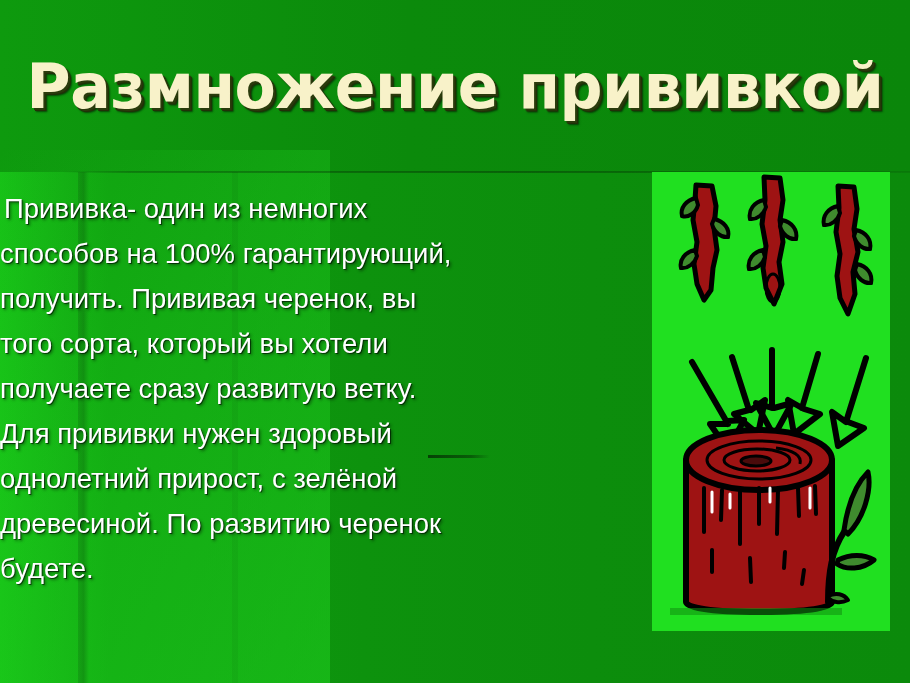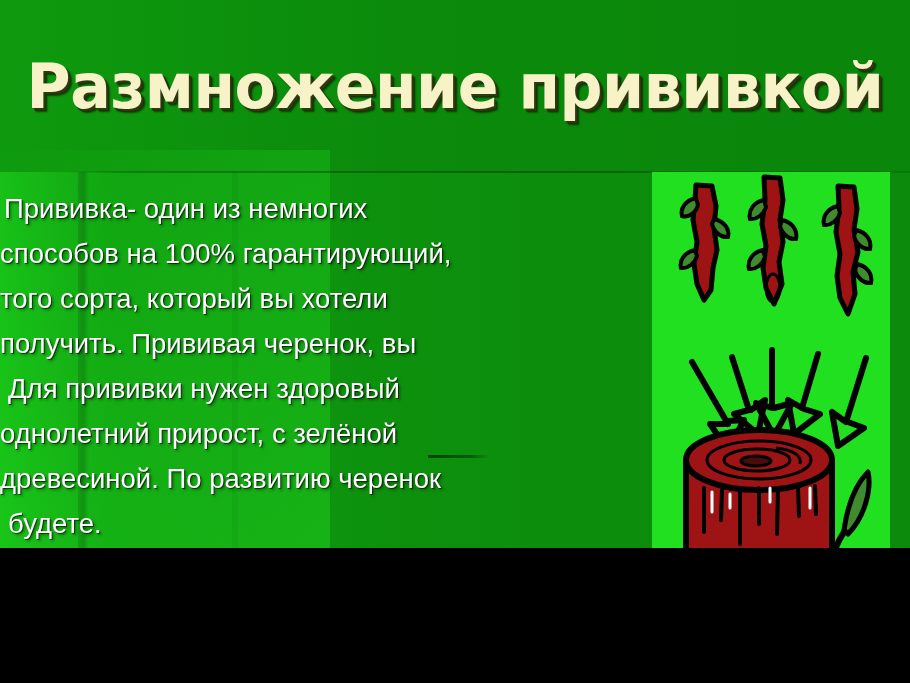--- a/index.html
+++ b/index.html
@@ -3,21 +3,21 @@
 <meta charset="utf-8">
 <style>
   html, body {
     margin: 0;
     padding: 0;
     background: #000;
   }
   #slide {
     position: relative;
     width: 910px;
-    height: 548px;
+    height: 683px;
     overflow: hidden;
     font-family: "Liberation Sans", sans-serif;
     background: #701a75;
   }
 
   
   .bg-base {
     position: absolute;
     inset: 0;
     background:
@@ -129,21 +129,21 @@
     color: #ffffff;
     font-size: 27.5px;
     line-height: 45px;
     text-shadow:
        1px 1px 0 rgba(0,0,0,0.55),
        2px 2px 3px rgba(0,0,0,0.45);
   }
   .body-text .ln { white-space: nowrap; display: block; }
   .body-text .ln.i0  { padding-left: 4px; }
   .body-text .ln.i1  { padding-left: 0; }
-  .body-text .ln.i2  { padding-left: 8px; }
+  .body-text .ln.i2  { padding-left: 0px; }
 
   
   .illus {
     position: absolute;
     left: 652px;
     top: 172px;
     width: 238px;
     height: 459px;
     background: #20e020;
     overflow: hidden;
@@ -161,22 +161,23 @@
   <div class="bg-seam"></div>
   <div class="bg-seam2"></div>
   <div class="rule-top"></div>
   <div class="rule-mid"></div>
 
   <div class="title">Размножение прививкой</div>
 
   <div class="body-text">
     <span class="ln i0">Прививка- один из немногих</span>
     <span class="ln i1">способов на 100% гарантирующий,</span>
+    <span class="ln i1">получить. Прививая черенок, вы</span>
     <span class="ln i1">того сорта, который вы хотели</span>
-    <span class="ln i1">получить. Прививая черенок, вы</span>
+    <span class="ln i1">получаете сразу развитую ветку.</span>
     <span class="ln i2">Для прививки нужен здоровый</span>
     <span class="ln i1">однолетний прирост, с зелёной</span>
     <span class="ln i1">древесиной. По развитию черенок</span>
     <span class="ln i2">будете.</span>
   </div>
 
   <div class="illus">
     <svg viewBox="0 0 238 459" preserveAspectRatio="none">
 
       <rect x="0" y="0" width="238" height="459" fill="#20e020"></rect>

